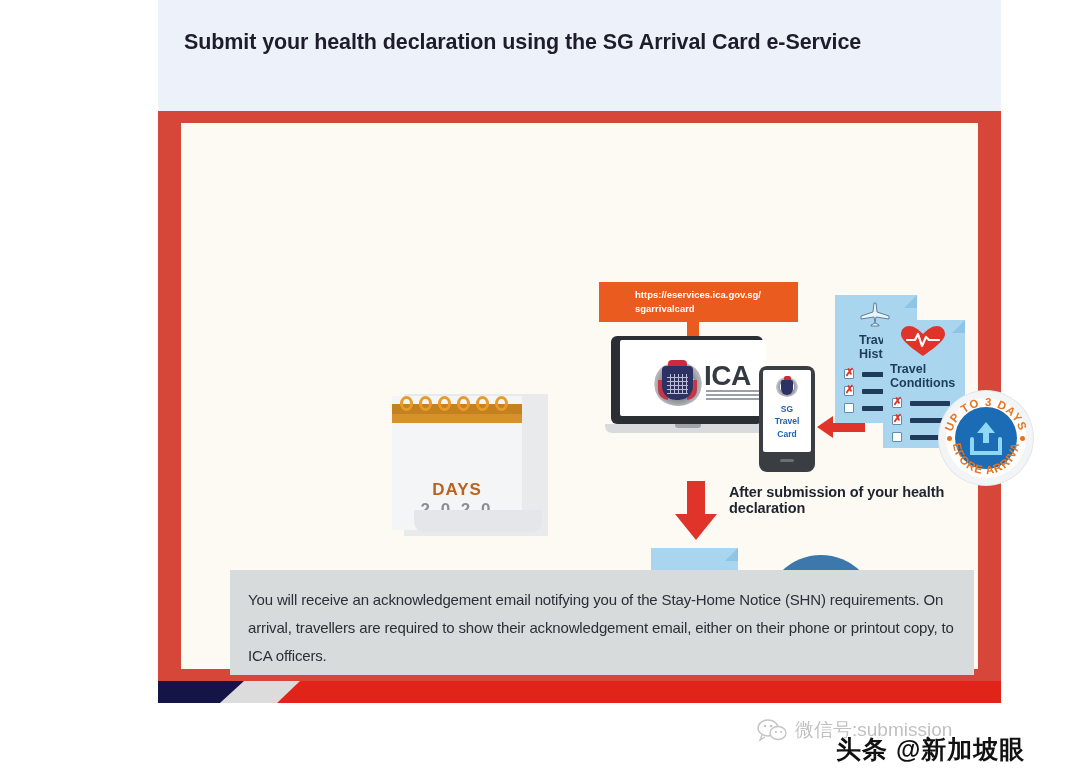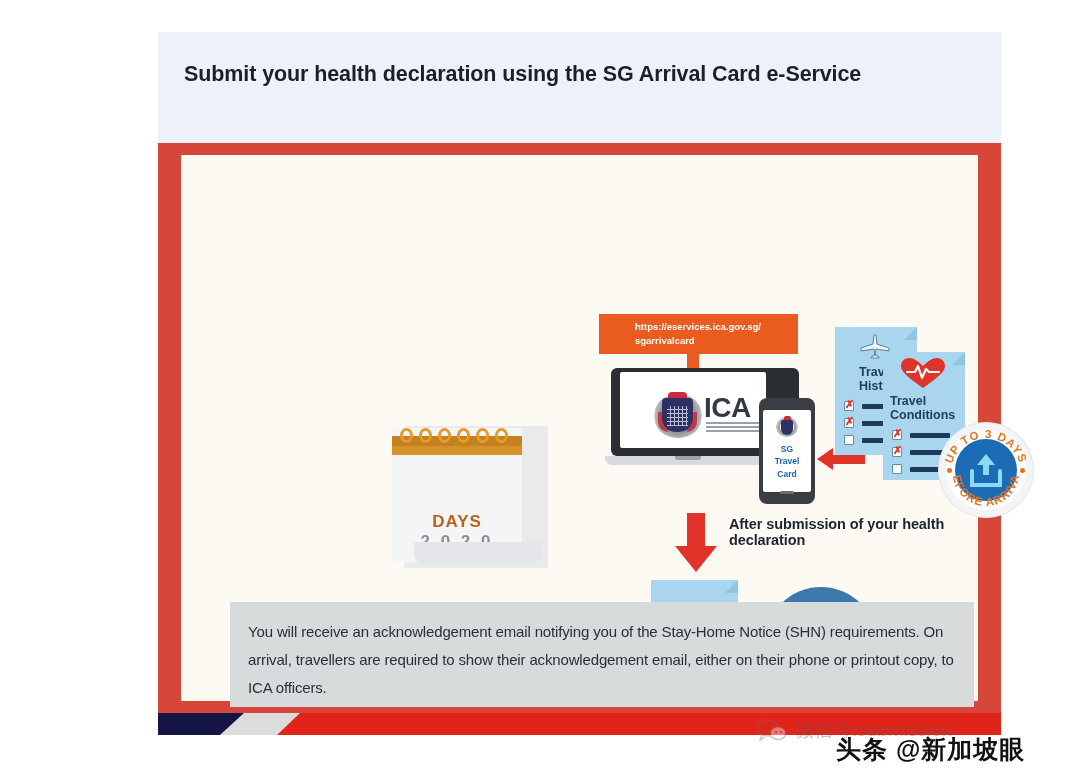--- a/index.html
+++ b/index.html
@@ -2,21 +2,21 @@
 <html><head>
 <meta charset="utf-8">
 <style>
   html,body{margin:0;padding:0;}
   body{
     width:1080px;height:784px;background:#ffffff;
     font-family:"Liberation Sans", sans-serif;
     position:relative;overflow:hidden;
   }
   .card{
-    position:absolute;left:158px;top:0;width:683px;height:712px;margin-top:32px;
+    position:absolute;left:158px;top:0;width:683px;height:712px;
   }
   .header-band{
     position:absolute;left:0;top:0;width:843px;height:111px;
     background:#edf2fa;
   }
   .header-text{
     position:absolute;left:26px;top:24px;width:800px;
     font-size:21.5px;font-weight:bold;color:#1d1d2b;
     line-height:1.72;letter-spacing:-0.1px;
   }
@@ -62,21 +62,21 @@
     padding:6px 10px 0 36px;box-sizing:border-box;line-height:1.45;}
   .url-arrow{position:absolute;left:497px;top:196px;width:30px;height:46px;}
   .url-arrow .shaft{position:absolute;left:9px;top:0;width:12px;height:28px;background:#ea5b20;}
   .url-arrow .head{position:absolute;left:0;top:26px;width:0;height:0;
     border-left:15px solid transparent;border-right:15px solid transparent;
     border-top:20px solid #ea5b20;}
 
   
   .laptop{position:absolute;left:424px;top:213px;width:165px;height:108px;}
   .laptop-screen{position:absolute;left:6px;top:0;width:152px;height:88px;
-    background:#2b2e33;border-radius:6px;padding-left:36px;}
+    background:#2b2e33;border-radius:6px;}
   .laptop-inner{position:absolute;left:9px;top:4px;width:146px;height:76px;
     background:#ffffff;border-radius:2px;}
   .laptop-base{position:absolute;left:0;top:88px;width:165px;height:9px;
     background:#d8dade;border-radius:0 0 7px 7px;}
   .laptop-notch{position:absolute;left:70px;top:88px;width:26px;height:4px;background:#9fa4aa;border-radius:0 0 3px 3px;}
   .ica-logo{position:absolute;left:33px;top:18px;width:50px;height:50px;}
   .crest-wreath{position:absolute;left:0;top:4px;width:50px;height:44px;border-radius:50%;
     background:radial-gradient(circle,#ffffff 48%,#8d8f95 49%,#b9bbc0 70%,#ffffff 72%);}
   .crest-body{position:absolute;left:9px;top:8px;width:31px;height:34px;
     background:#2d3163;border-radius:4px 4px 14px 14px;}
@@ -89,21 +89,21 @@
   .crest-red-l{position:absolute;left:5px;top:22px;width:10px;height:20px;background:#c92c3c;border-radius:0 0 0 10px;opacity:.9;}
   .crest-red-r{position:absolute;left:34px;top:22px;width:10px;height:20px;background:#c92c3c;border-radius:0 0 10px 0;opacity:.9;}
   .ica-word{position:absolute;left:84px;top:22px;font-size:28px;font-weight:bold;
     color:#333a42;letter-spacing:-0.5px;line-height:1;}
   .ica-sub{position:absolute;left:86px;top:50px;width:54px;}
   .ica-sub span{display:block;height:2px;background:#9aa0a8;margin-bottom:2.2px;}
 
   
   .phone{position:absolute;left:578px;top:243px;width:56px;height:106px;
     background:#3a3d42;border-radius:8px;}
-  .phone-screen{position:absolute;left:4px;top:12px;width:48px;height:82px;background:#ffffff;border-radius:2px;}
+  .phone-screen{position:absolute;left:4px;top:4px;width:48px;height:82px;background:#ffffff;border-radius:2px;}
   .phone-home{position:absolute;left:21px;top:93px;width:14px;height:3px;background:#6b6f75;border-radius:2px;}
   .phone-crest{position:absolute;left:13px;top:5px;width:22px;height:24px;}
   .pc-w{position:absolute;left:0;top:2px;width:22px;height:20px;border-radius:50%;
     background:radial-gradient(circle,#ffffff 46%,#9497a0 48%,#c6c8cd 72%,#ffffff 74%);}
   .pc-b{position:absolute;left:5px;top:5px;width:12px;height:15px;background:#2d3163;border-radius:2px 2px 6px 6px;}
   .pc-t{position:absolute;left:8px;top:1px;width:7px;height:6px;background:#c92c3c;border-radius:2px 2px 0 0;}
   .phone-label{position:absolute;left:0;top:33px;width:48px;text-align:center;
     font-size:8.5px;font-weight:bold;color:#1b64b4;line-height:1.45;}
 
   

